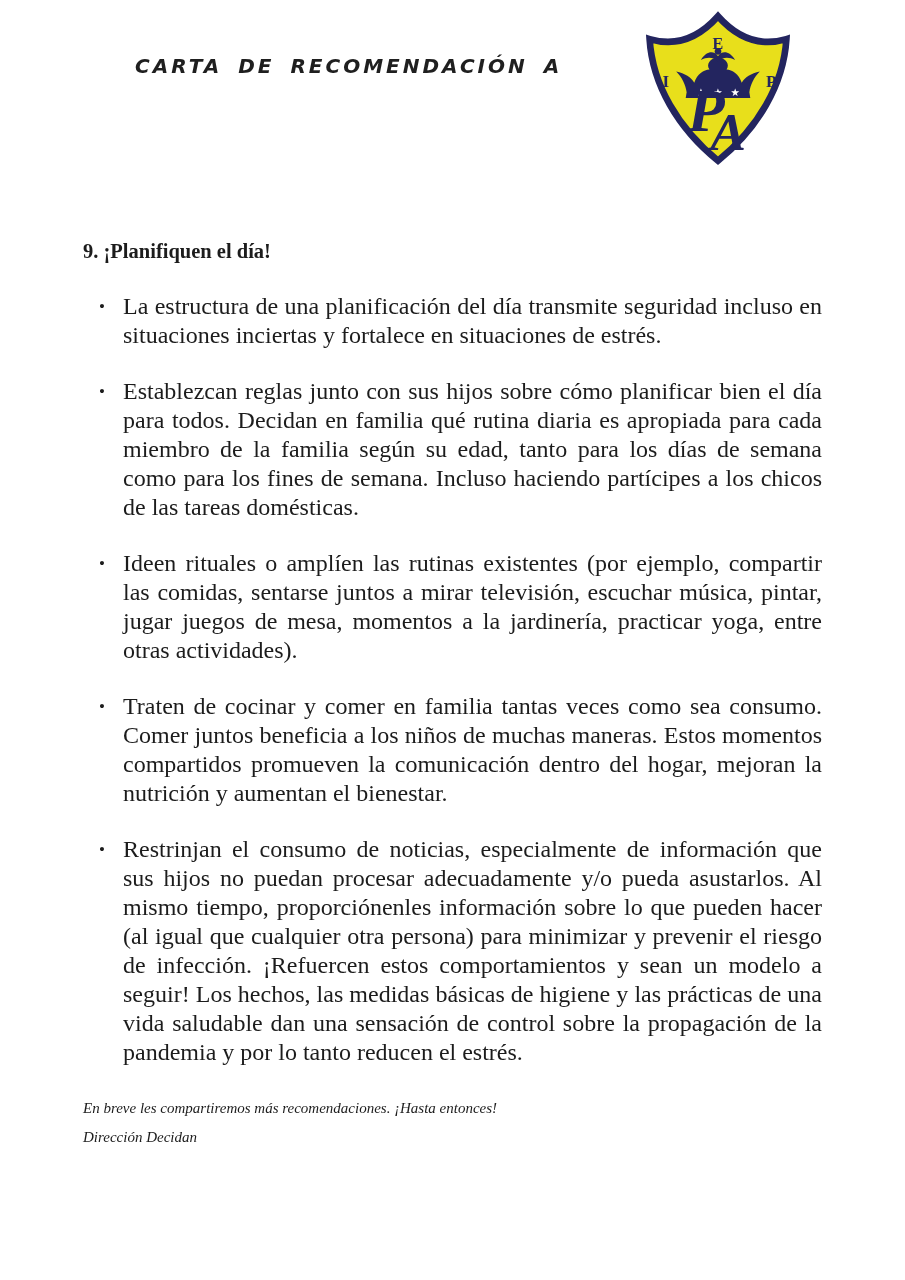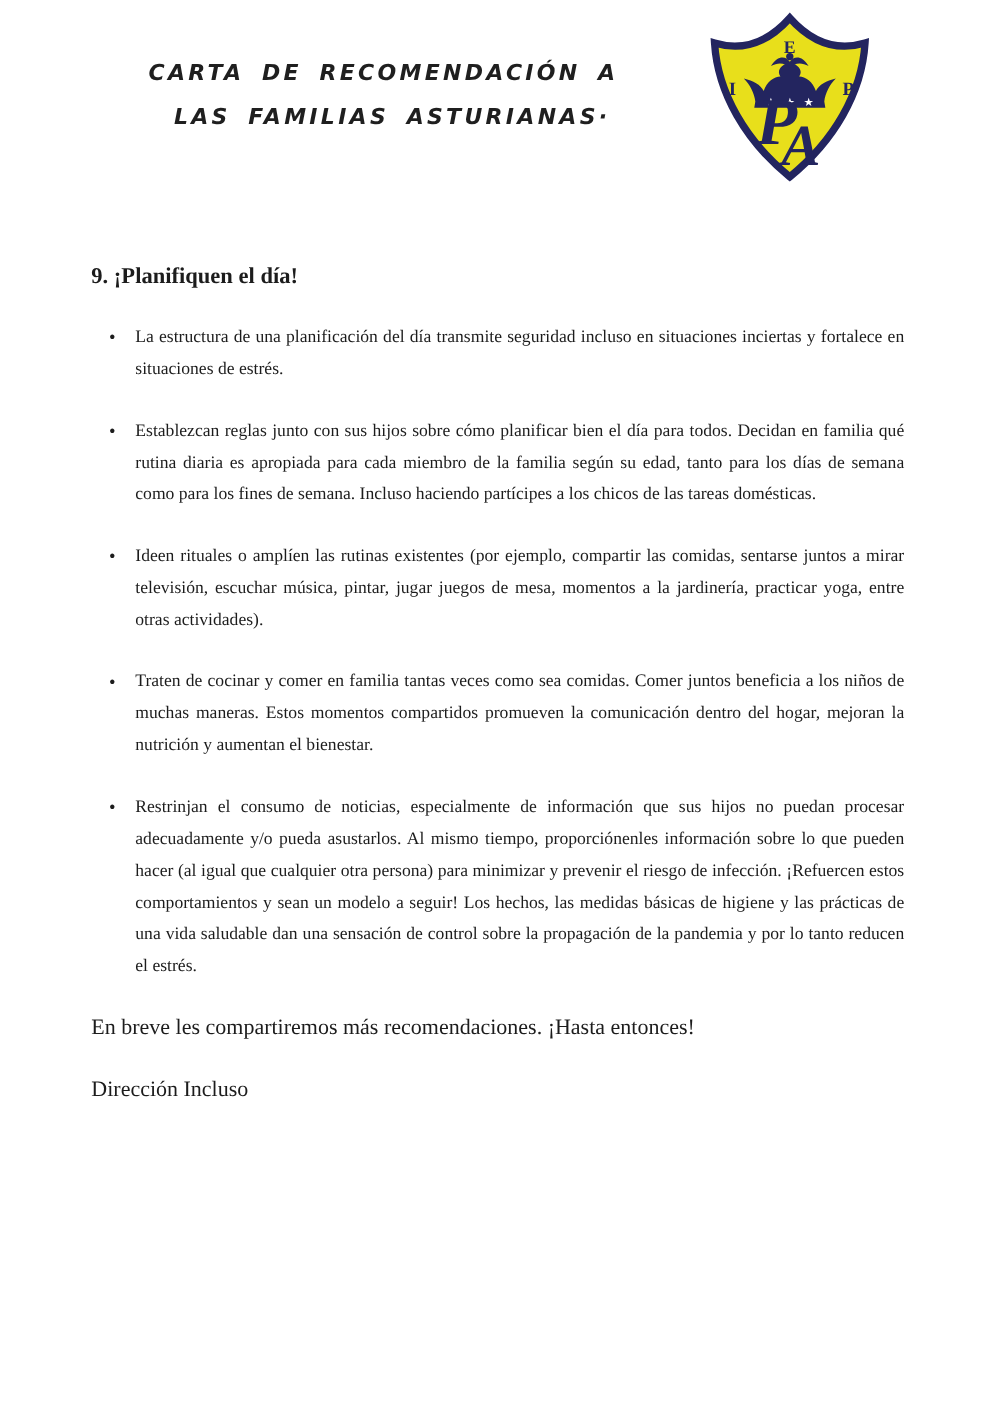--- a/index.html
+++ b/index.html
@@ -71,46 +71,45 @@
     font-weight:bold;
   }
   .bullet-list{
     list-style:none;
     margin-top:29px;
   }
   .bullet-list li{
     position:relative;
     padding-left:40px;
     margin-bottom:27px;
-    font-size:16px;
+    font-size:24px;
     line-height:29px;
     text-align:justify;
   }
   .bullet-list li::before{
     content:"•";
     position:absolute;
     left:16px;
     top:0;
     font-size:17px;
   }
   .closing p{
-    font-size:20px;
+    font-size:15px;
     line-height:29px;
-    margin-top:27px;
+    font-style:italic;
   }
 </style>
 </head>
 <body>
 
 <div class="page">
 
   <div class="header">
     <div class="doc-title">
       <div>CARTA DE RECOMENDACIÓN A</div>
-      <div>LAS FAMILIAS ASTURIANAS·</div>
     </div>
 
     <svg class="logo" viewBox="0 0 160 165" aria-hidden="true">
 
       <path class="shield-yellow" d="M 8 30 Q 48 42 80 6 Q 112 42 152 30
                C 149 78 122 124 80 158
                C 38 124 11 78 8 30 Z"></path>
 
       <text class="logo-letter" x="80" y="40" font-size="17" text-anchor="middle">E</text>
 
@@ -139,22 +138,22 @@
       <text class="logo-script" x="72" y="147" font-size="56">A</text>
     </svg>
   </div>
 
   <h2 class="section-heading">9. ¡Planifiquen el día!</h2>
 
   <ul class="bullet-list">
     <li>La estructura de una planificación del día transmite seguridad incluso en situaciones inciertas y fortalece en situaciones de estrés.</li>
     <li>Establezcan reglas junto con sus hijos sobre cómo planificar bien el día para todos. Decidan en familia qué rutina diaria es apropiada para cada miembro de la familia según su edad, tanto para los días de semana como para los fines de semana. Incluso haciendo partícipes a los chicos de las tareas domésticas.</li>
     <li>Ideen rituales o amplíen las rutinas existentes (por ejemplo, compartir las comidas, sentarse juntos a mirar televisión, escuchar música, pintar, jugar juegos de mesa, momentos a la jardinería, practicar yoga, entre otras actividades).</li>
-    <li>Traten de cocinar y comer en familia tantas veces como sea comidas. Comer juntos beneficia a los niños de muchas maneras. Estos momentos compartidos promueven la comunicación dentro del hogar, mejoran la nutrición y aumentan el bienestar.</li>
+    <li>Traten de cocinar y comer en familia tantas veces como sea consumo. Comer juntos beneficia a los niños de muchas maneras. Estos momentos compartidos promueven la comunicación dentro del hogar, mejoran la nutrición y aumentan el bienestar.</li>
     <li>Restrinjan el consumo de noticias, especialmente de información que sus hijos no puedan procesar adecuadamente y/o pueda asustarlos. Al mismo tiempo, proporciónenles información sobre lo que pueden hacer (al igual que cualquier otra persona) para minimizar y prevenir el riesgo de infección. ¡Refuercen estos comportamientos y sean un modelo a seguir! Los hechos, las medidas básicas de higiene y las prácticas de una vida saludable dan una sensación de control sobre la propagación de la pandemia y por lo tanto reducen el estrés.</li>
   </ul>
 
   <div class="closing">
     <p>En breve les compartiremos más recomendaciones. ¡Hasta entonces!</p>
-    <p>Dirección Incluso</p>
+    <p>Dirección Decidan</p>
   </div>
 
 </div>
 
 </body></html>

